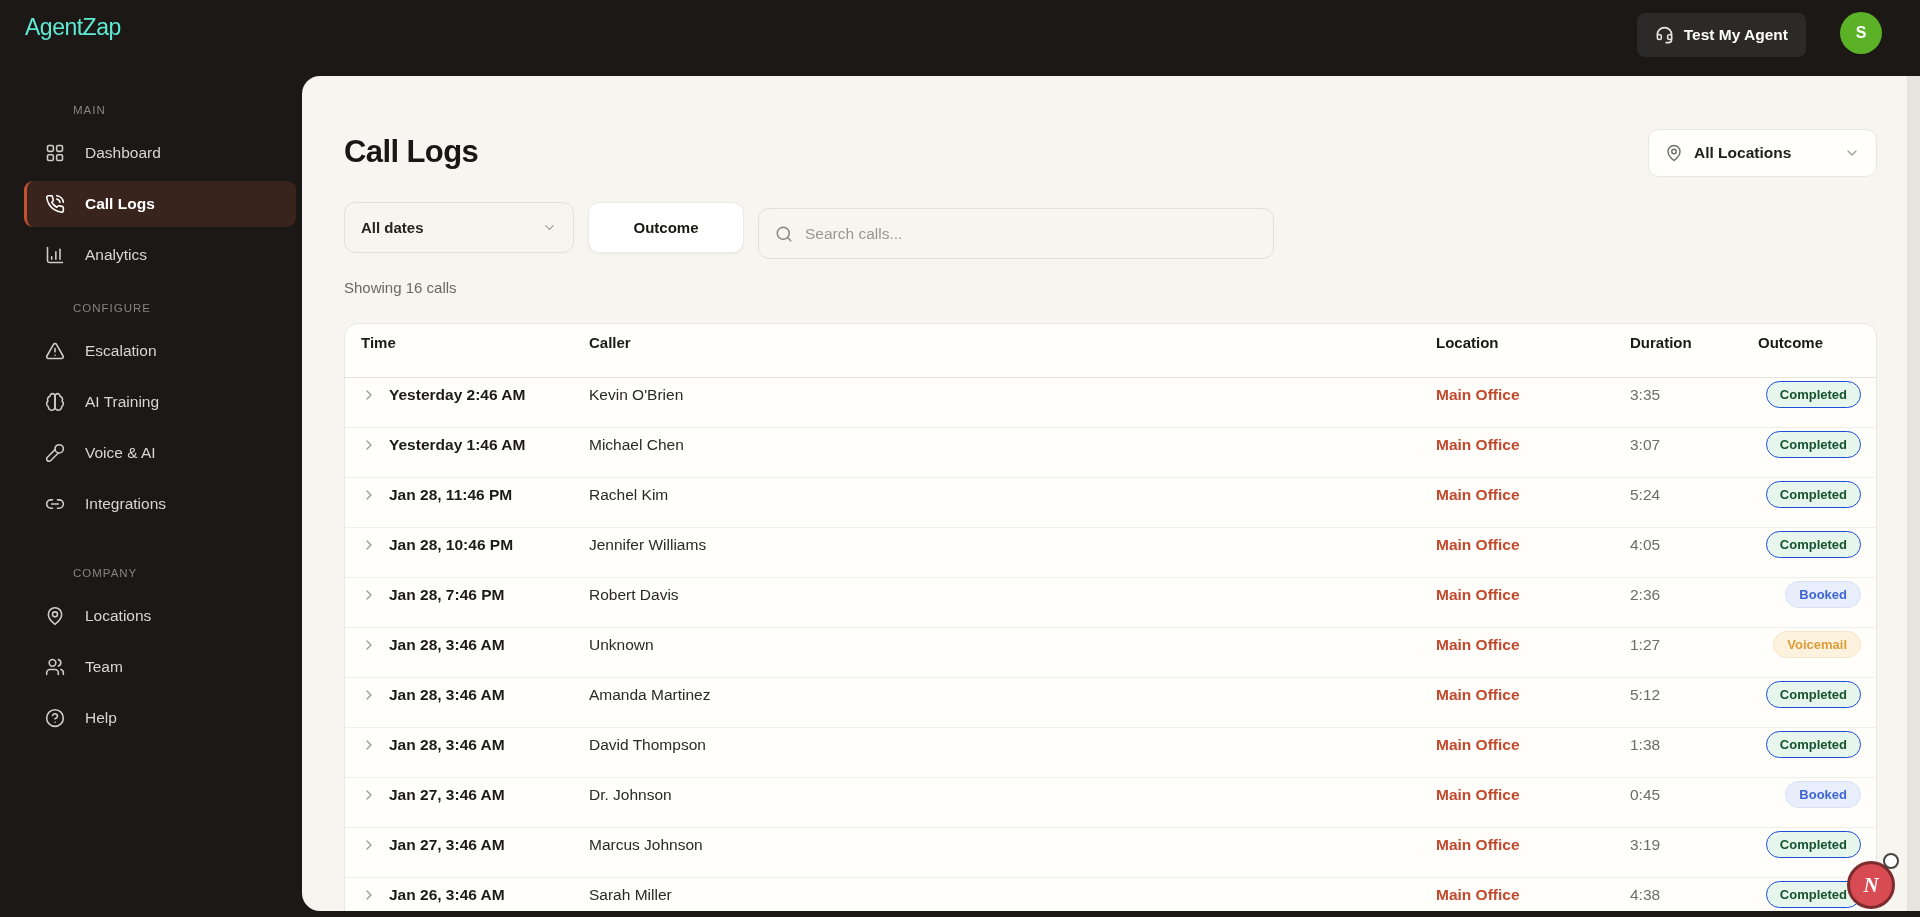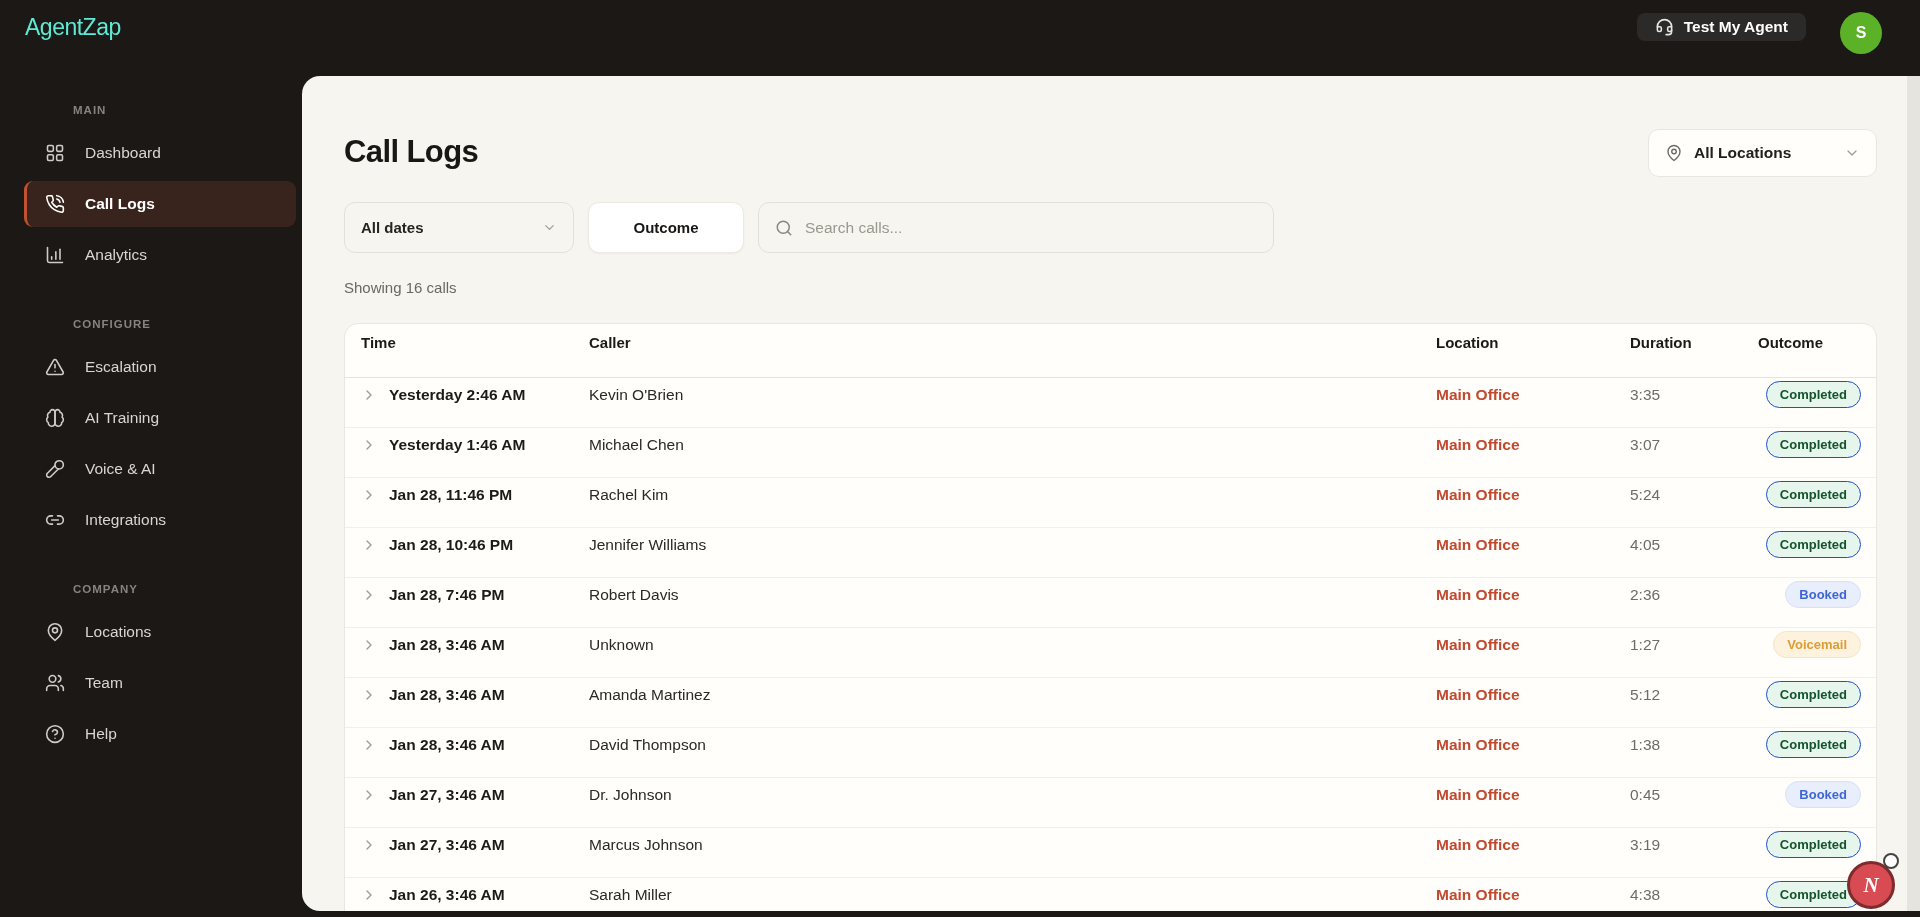--- a/index.html
+++ b/index.html
@@ -11,53 +11,53 @@
     position:relative;
   }
   svg { display:block; }
 
   
   .logo {
     position:absolute; left:25px; top:14px;
     font-size:23px; font-weight:400; color:#5eead4; letter-spacing:-0.5px;
   }
   .test-agent-btn {
-    position:absolute; right:114px; top:13px; height:28px;
+    position:absolute; right:114px; top:13px; height:44px;
     display:flex; align-items:center; gap:10px; padding:0 18px;
     background:#2b2a28; border:none; border-radius:8px; cursor:pointer;
     color:#ffffff; font-size:15.5px; font-weight:700;
     font-family:inherit;
   }
   .test-agent-btn svg { color:#e8e5e1; }
   .avatar {
     position:absolute; right:38px; top:12px; width:42px; height:42px;
     border-radius:50%; background:#5bb227; color:#ffffff;
     display:flex; align-items:center; justify-content:center;
     font-size:16px; font-weight:700; cursor:pointer;
   }
 
   
   .sidebar { position:absolute; left:0; top:76px; width:302px; bottom:0; }
   .side-section-label {
-    margin:0 0 14px 25px; font-size:11.5px; font-weight:700;
+    margin:0 0 14px 25px; font-size:11.5px; font-weight:400;
     letter-spacing:1px; color:#87837d;padding-left:48px;
   }
   .ss-main { margin-top:54px; } .ss-main { margin-top:28px; }
   .side-item {
     width:272px; height:46px; margin:0 0 5px 24px; border-radius:9px;
     display:flex; align-items:center; gap:20px; padding-left:21px;
     color:#d9d5d0; font-size:15.5px; font-weight:500; cursor:pointer;
   }
   .side-item svg { color:#cfcbc5; flex:0 0 auto; }
   .side-item.active {
     background:#39241d; color:#ffffff; font-weight:600;
     border-left:3px solid #c2522e; padding-left:18px;
   }
   .side-item.active svg { color:#ffffff; }
-  .side-gap1 { margin-top:40px; }
+  .side-gap1 { margin-top:24px; }
   .side-gap2 { margin-top:40px; }
 
   
   .panel {
     position:absolute; left:302px; top:76px; right:0; bottom:6px;
     background:#f7f5ef; border-radius:18px 0 0 18px; overflow:hidden;
   }
   .scroll-track {
     position:absolute; right:0; top:0; bottom:0; width:13px;
     background:#e6e4de;
@@ -84,21 +84,21 @@
   .date-filter .df-label { flex:1; font-size:15px; font-weight:600; color:#25241f; }
   .date-filter svg { color:#a29e97; }
   .outcome-filter {
     width:156px; height:51px; background:#ffffff; border:1px solid #eceae3;
     border-radius:11px; font-size:15px; font-weight:700; color:#191715;
     cursor:pointer; font-family:inherit;
     box-shadow:0 1px 2px rgba(40,35,25,0.05);
   }
   .search-box {
     width:516px; height:51px; border:1px solid #e3e0d8; border-radius:11px;
-    display:flex; align-items:center; gap:12px; padding:0 16px;
+    display:flex; align-items:center; gap:12px; padding:0 16px;margin-top:6px;
   }
   .search-box svg { color:#8a8680; }
   .search-box input {
     flex:1; border:none; outline:none; background:transparent;
     font-size:15.5px; font-family:inherit; color:#25241f;
   }
   .search-box input::placeholder { color:#9b978f; }
 
   .results-summary {
     position:absolute; left:42px; top:203px;

